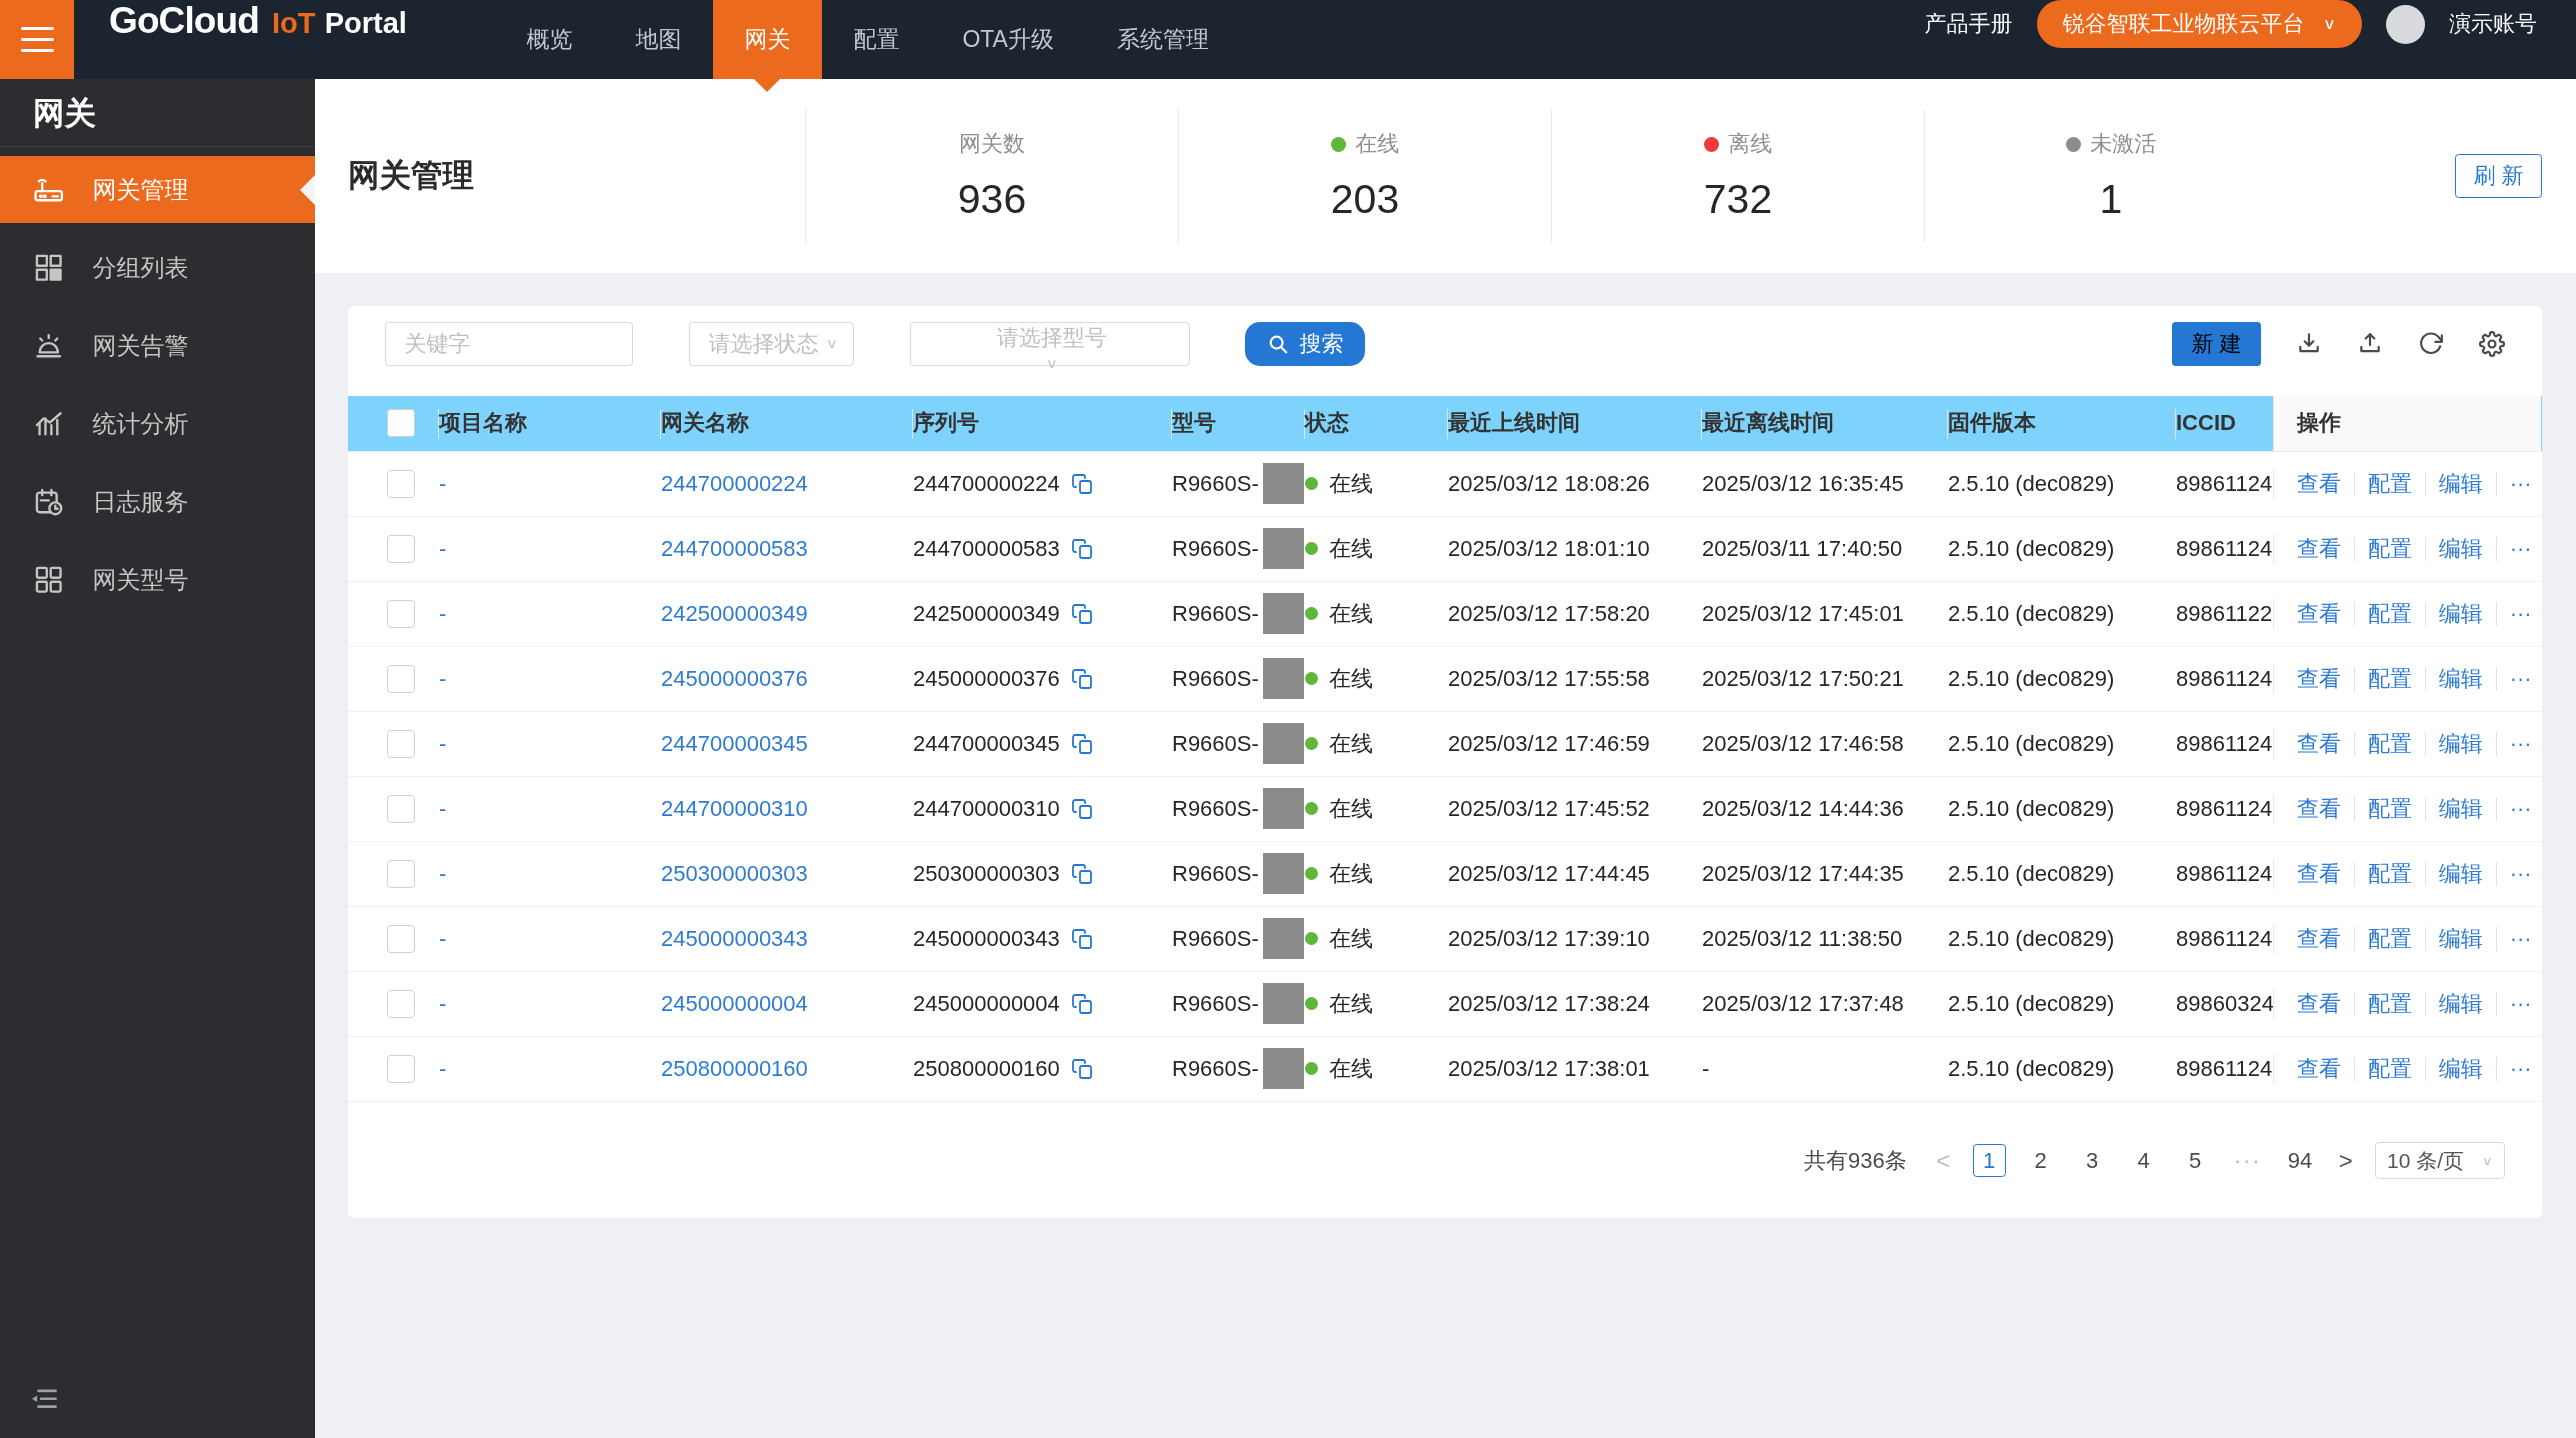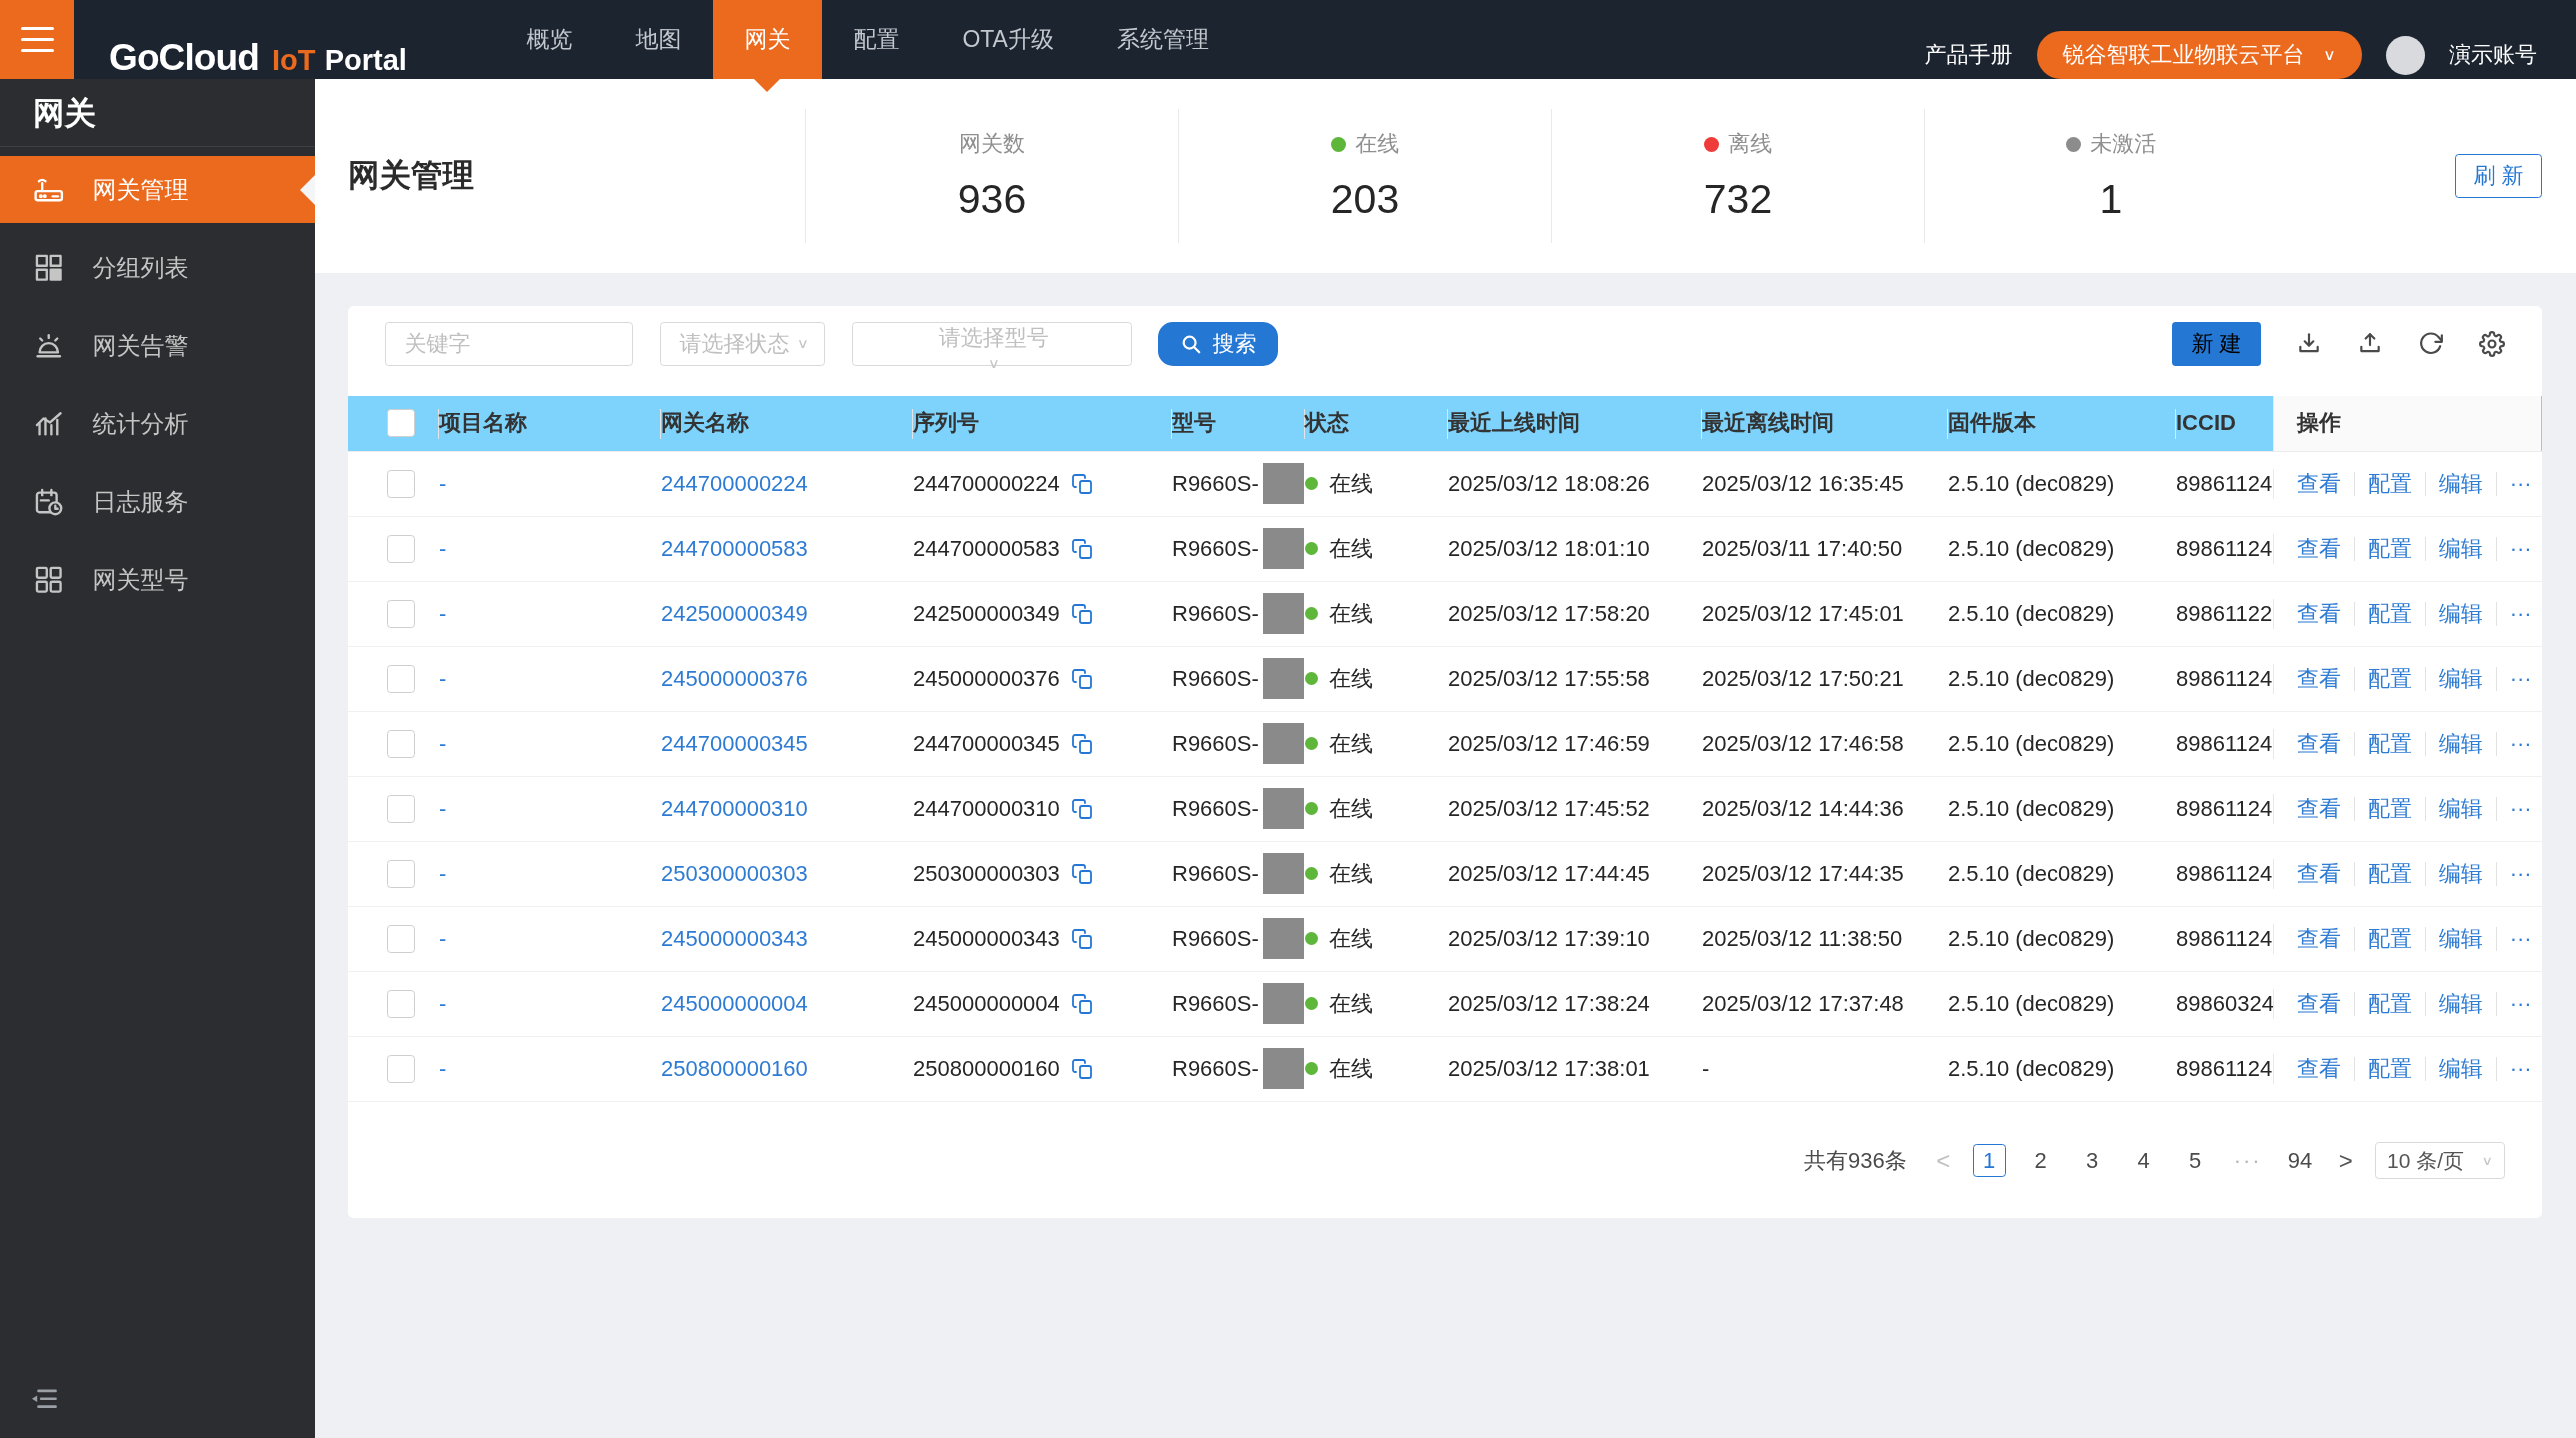--- a/index.html
+++ b/index.html
@@ -4,21 +4,21 @@
 <style>
   * { margin:0; padding:0; box-sizing:border-box; }
   html,body { width:2576px; height:1438px; }
   body {
     font-family:"Liberation Sans","DejaVu Sans",sans-serif;
     background:#eef0f4; color:#333; overflow:hidden; position:relative;
   }
   
   .app-header {
     position:relative; z-index:100; height:79px; background:#1c2430;
-    display:flex; align-items:flex-end;
+    display:flex; align-items:flex-start;
   }
   .hamburger {
     width:74px; height:79px; background:#ec6a1e; display:flex;
     flex-direction:column; justify-content:center; align-items:center; gap:7.4px; cursor:pointer;
   }
   .hamburger i { display:block; width:33px; height:3.7px; background:#fff; border-radius:1.9px; }
   .logo { display:flex; align-items:baseline; margin-left:35px; }
   .logo .l1 { font-size:37px; font-weight:bold; color:#fff; letter-spacing:-0.9px; }
   .logo .l2 { font-size:29px; font-weight:bold; color:#ec6a1e; margin-left:13px; }
   .logo .l3 { font-size:29px; font-weight:bold; color:#fff; margin-left:9.3px; }
@@ -78,21 +78,21 @@
     margin-left:auto; margin-right:34px; width:87px; height:44px; background:#fff;
     border:0.9px solid #2577d4; border-radius:3.7px; color:#2577d4; font-size:22px;
     display:flex; align-items:center; justify-content:center; cursor:pointer;
   }
 
   
   .card {
     margin:33px 34px 0 33px; background:#fff; border-radius:5.6px; height:912px;
     position:relative; padding-top:15.8px;
   }
-  .toolbar { display:flex; align-items:flex-end; padding:0 37px; height:44px; }
+  .toolbar { display:flex; align-items:flex-end; padding:0 37px; height:44px;gap:29px; }
   .kw-input {
     width:248px; height:44px; border:0.9px solid #d9d9d9; border-radius:3.7px;
     padding:0 18.5px; font-size:22px; color:#333; outline:none;
     font-family:"Liberation Sans","DejaVu Sans",sans-serif;
   }
   .kw-input::placeholder { color:#bfbfbf; }
   .select-box {
     height:44px; border:0.9px solid #d9d9d9; border-radius:3.7px; margin-left:27px;
     display:flex; align-items:center; justify-content:space-between;
     padding:0 15px 0 18.5px; font-size:22px; color:#bfbfbf; cursor:pointer;

